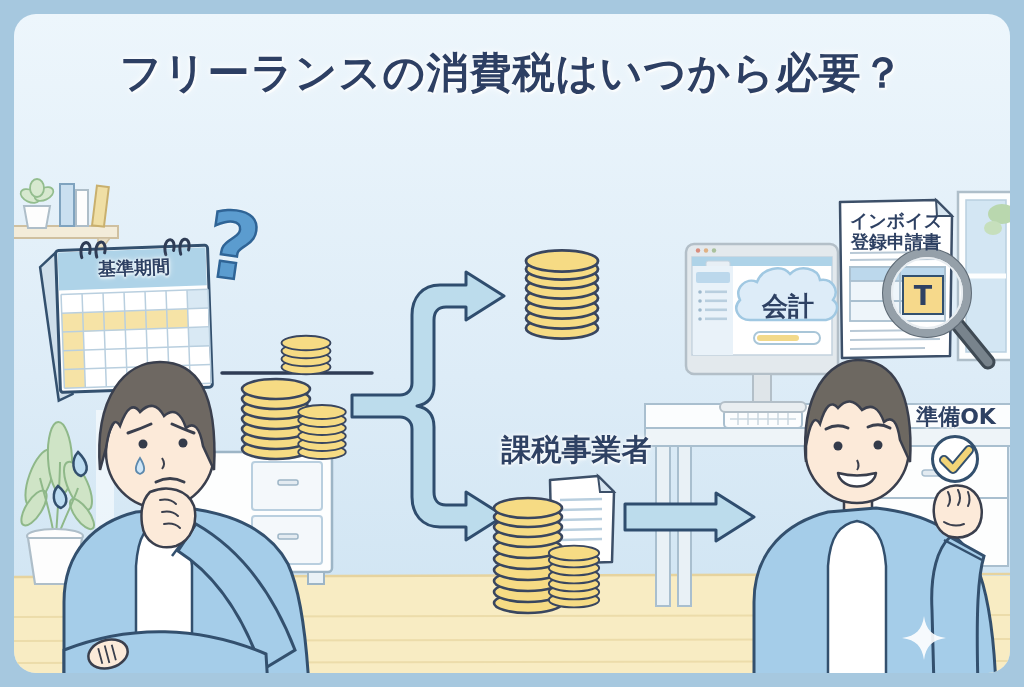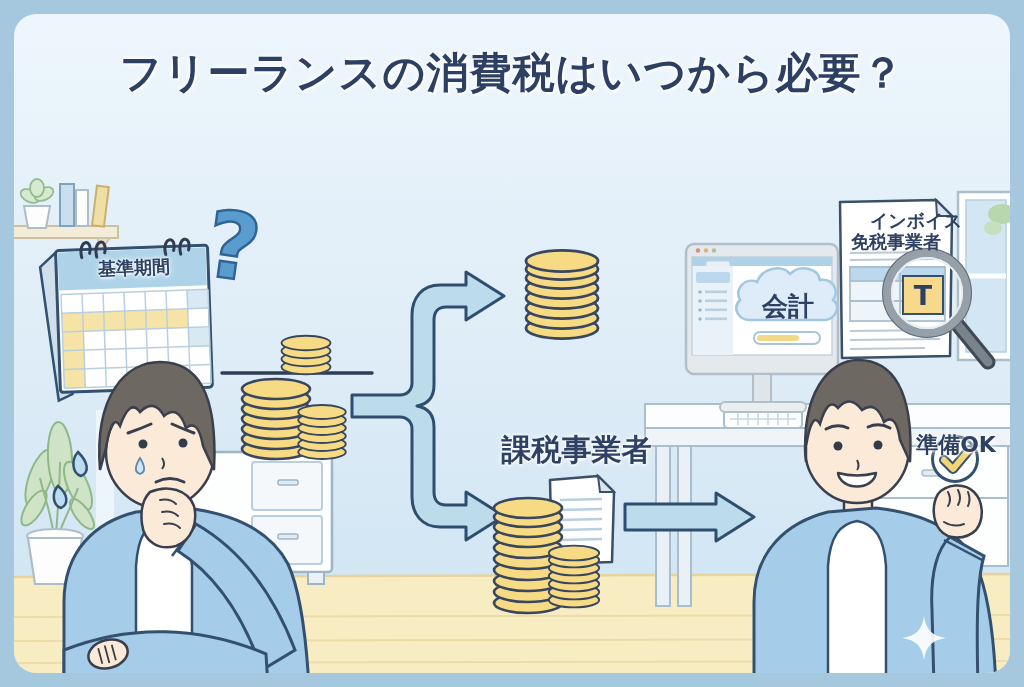--- a/index.html
+++ b/index.html
@@ -11,24 +11,24 @@
          text-shadow:0 0 3px #fff,0 0 6px rgba(255,255,255,.9),0 2px 2px rgba(255,255,255,.55);}
   .title-line{position:absolute;left:512px;transform:translate(-50%,-50%);white-space:nowrap;
          font-weight:800;font-size:42px;letter-spacing:1px;color:#2d3f63;
          text-shadow:0 0 4px #fff,0 0 10px rgba(255,255,255,.95),2px 2px 0 rgba(255,255,255,.6);}
   .t1{top:73px;} .t2{top:128px;}
   .lbl-cal{left:134px;top:268px;font-size:18px;transform:translate(-50%,-50%) rotate(-2deg);}
   .lbl-wall{left:303px;top:317px;font-size:20px;}
   .lbl-exempt{left:553px;top:232px;font-size:30px;}
   .lbl-taxable{left:554px;top:450px;font-size:30px;padding-left:45px;}
   .lbl-kaikei{left:788px;top:306px;font-size:26px;text-shadow:none;}
-  .lbl-inv1{left:896px;top:221px;font-size:18px;text-shadow:none;margin-left:20px;}
+  .lbl-inv1{left:896px;top:221px;font-size:18px;text-shadow:none;}
   .lbl-inv2{left:896px;top:242px;font-size:18px;text-shadow:none;}
   .lbl-T{left:923px;top:295px;font-size:27px;text-shadow:none;}
-  .lbl-ready{left:956px;top:417px;font-size:22px;margin-top:28px;}
+  .lbl-ready{left:956px;top:417px;font-size:22px;}
   .lbl-q{left:233px;top:247px;font-size:92px;font-weight:800;color:#5b9ccf;
          transform:translate(-50%,-50%) rotate(8deg);
          -webkit-text-stroke:2.5px #2f6496;
          text-shadow:0 0 4px rgba(255,255,255,.8);}
 </style>
 </head>
 <body>
 
 <div class="stage">
 
@@ -323,17 +323,17 @@
     <path d="M 924,616 C 926,630 932,636 946,638 C 932,640 926,646 924,660 C 922,646 916,640 902,638 C 916,636 922,630 924,616 Z" fill="rgba(255,255,255,0.9)"></path>
   </g>
 </svg>
 
 <div class="title-line t1">フリーランスの消費税はいつから必要？</div>
 <div class="label lbl-q">?</div>
 <div class="label lbl-cal">基準期間</div>
 <div class="label lbl-taxable">課税事業者</div>
 <div class="label lbl-kaikei">会計</div>
 <div class="label lbl-inv1">インボイス</div>
-<div class="label lbl-inv2">免税事業者</div>
+<div class="label lbl-inv2">登録申請書</div>
 <div class="label lbl-T">T</div>
 <div class="label lbl-ready">準備OK</div>
 
 </div>
 
 </body></html>

